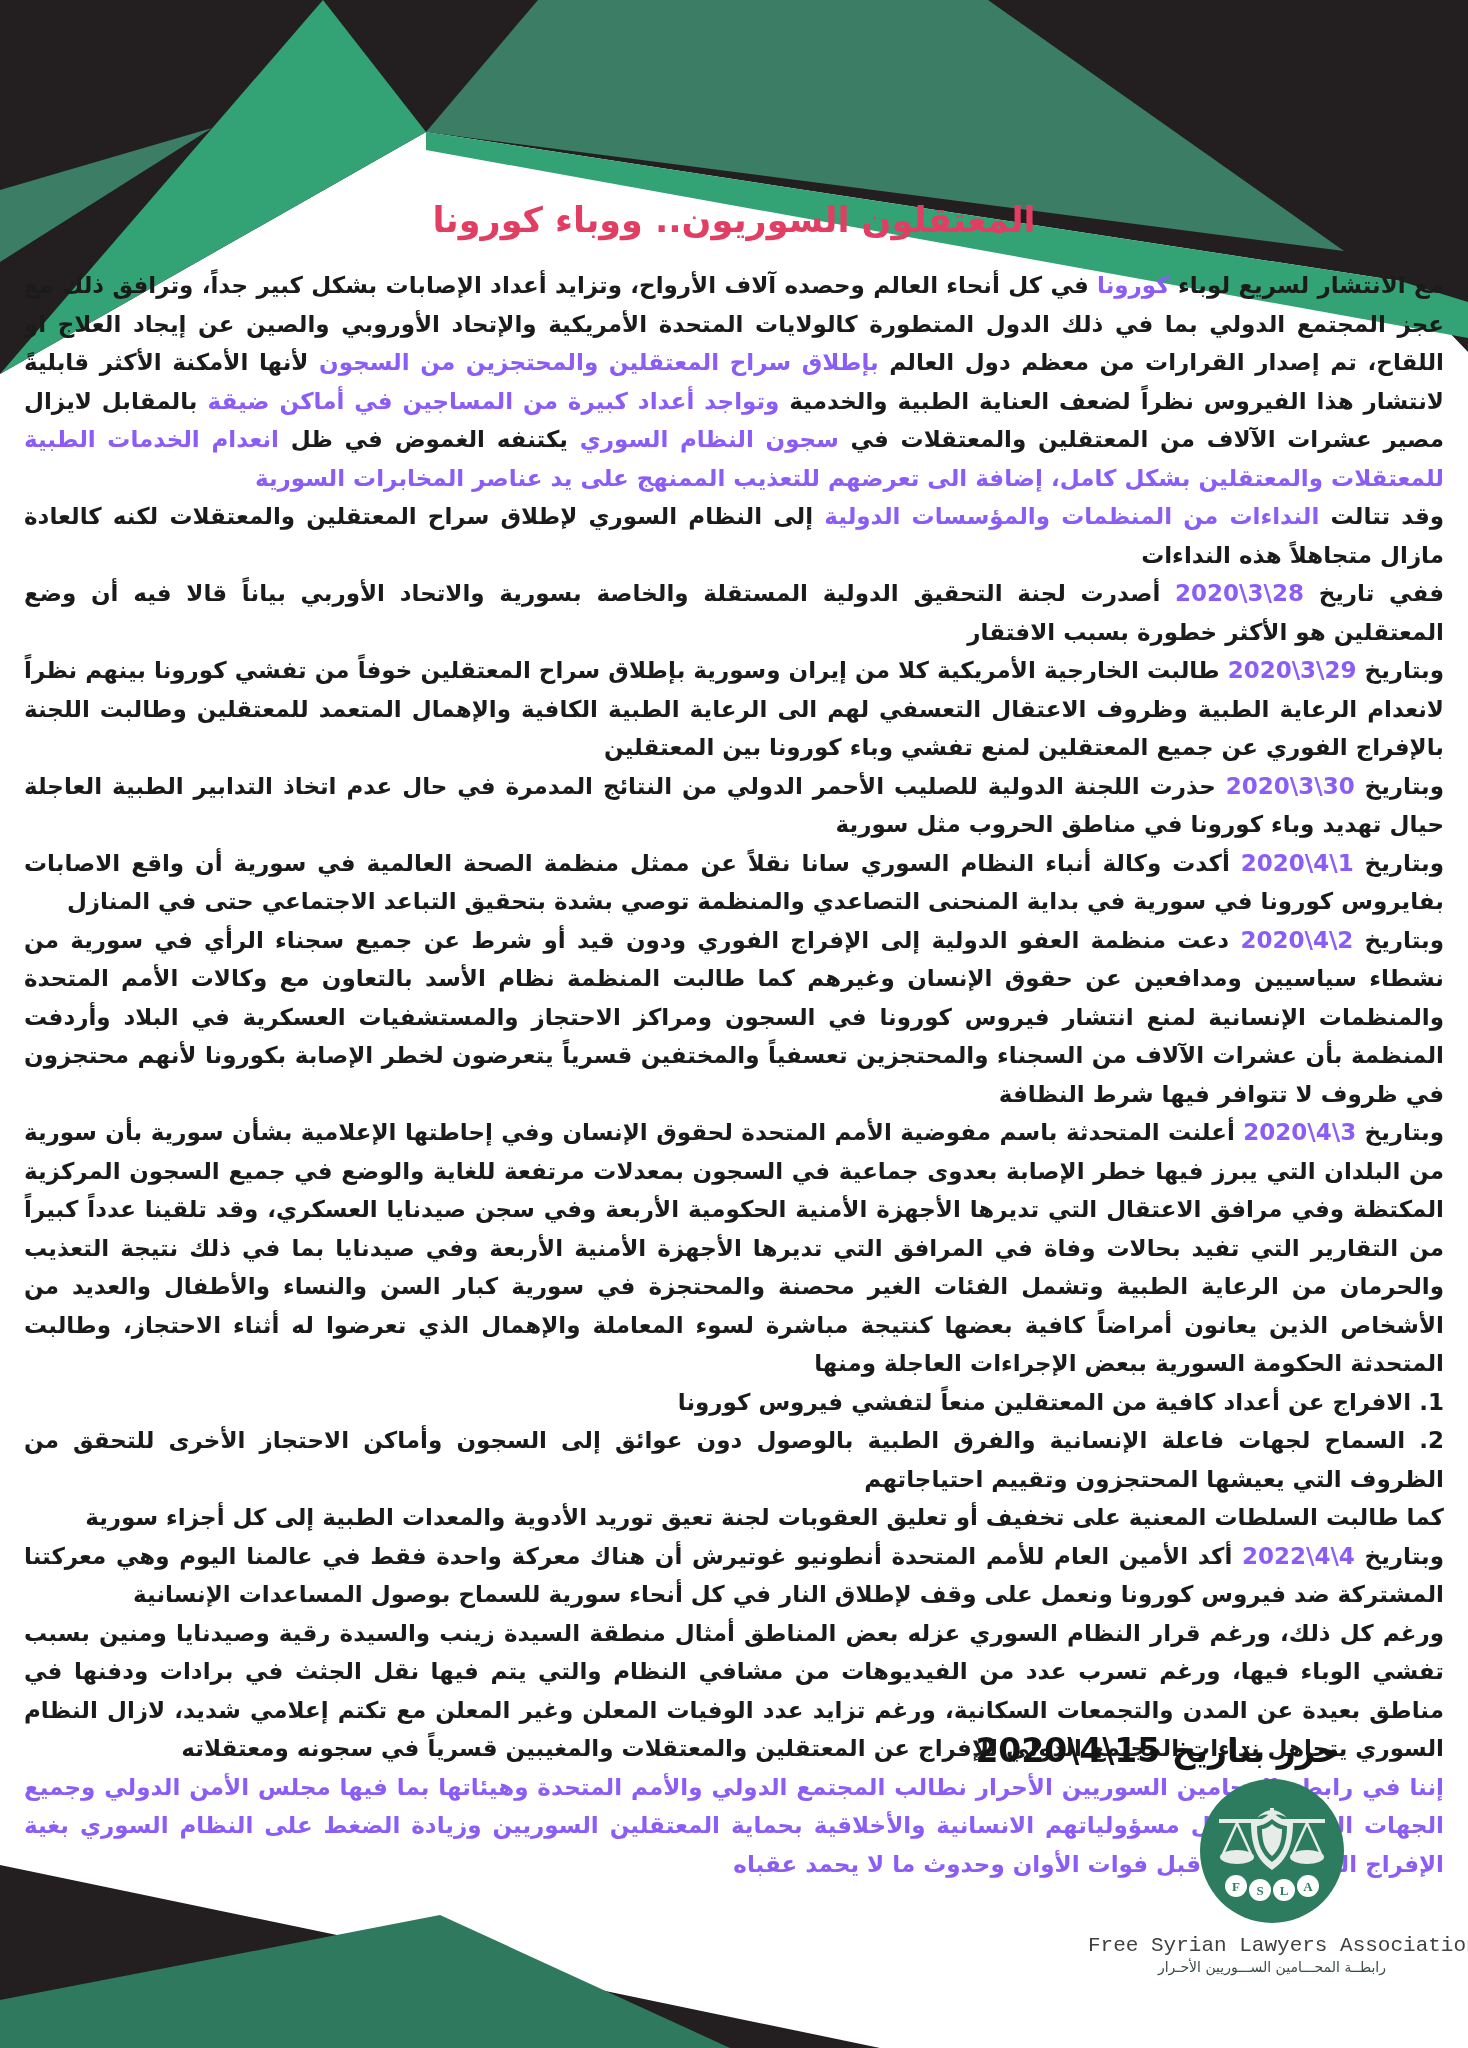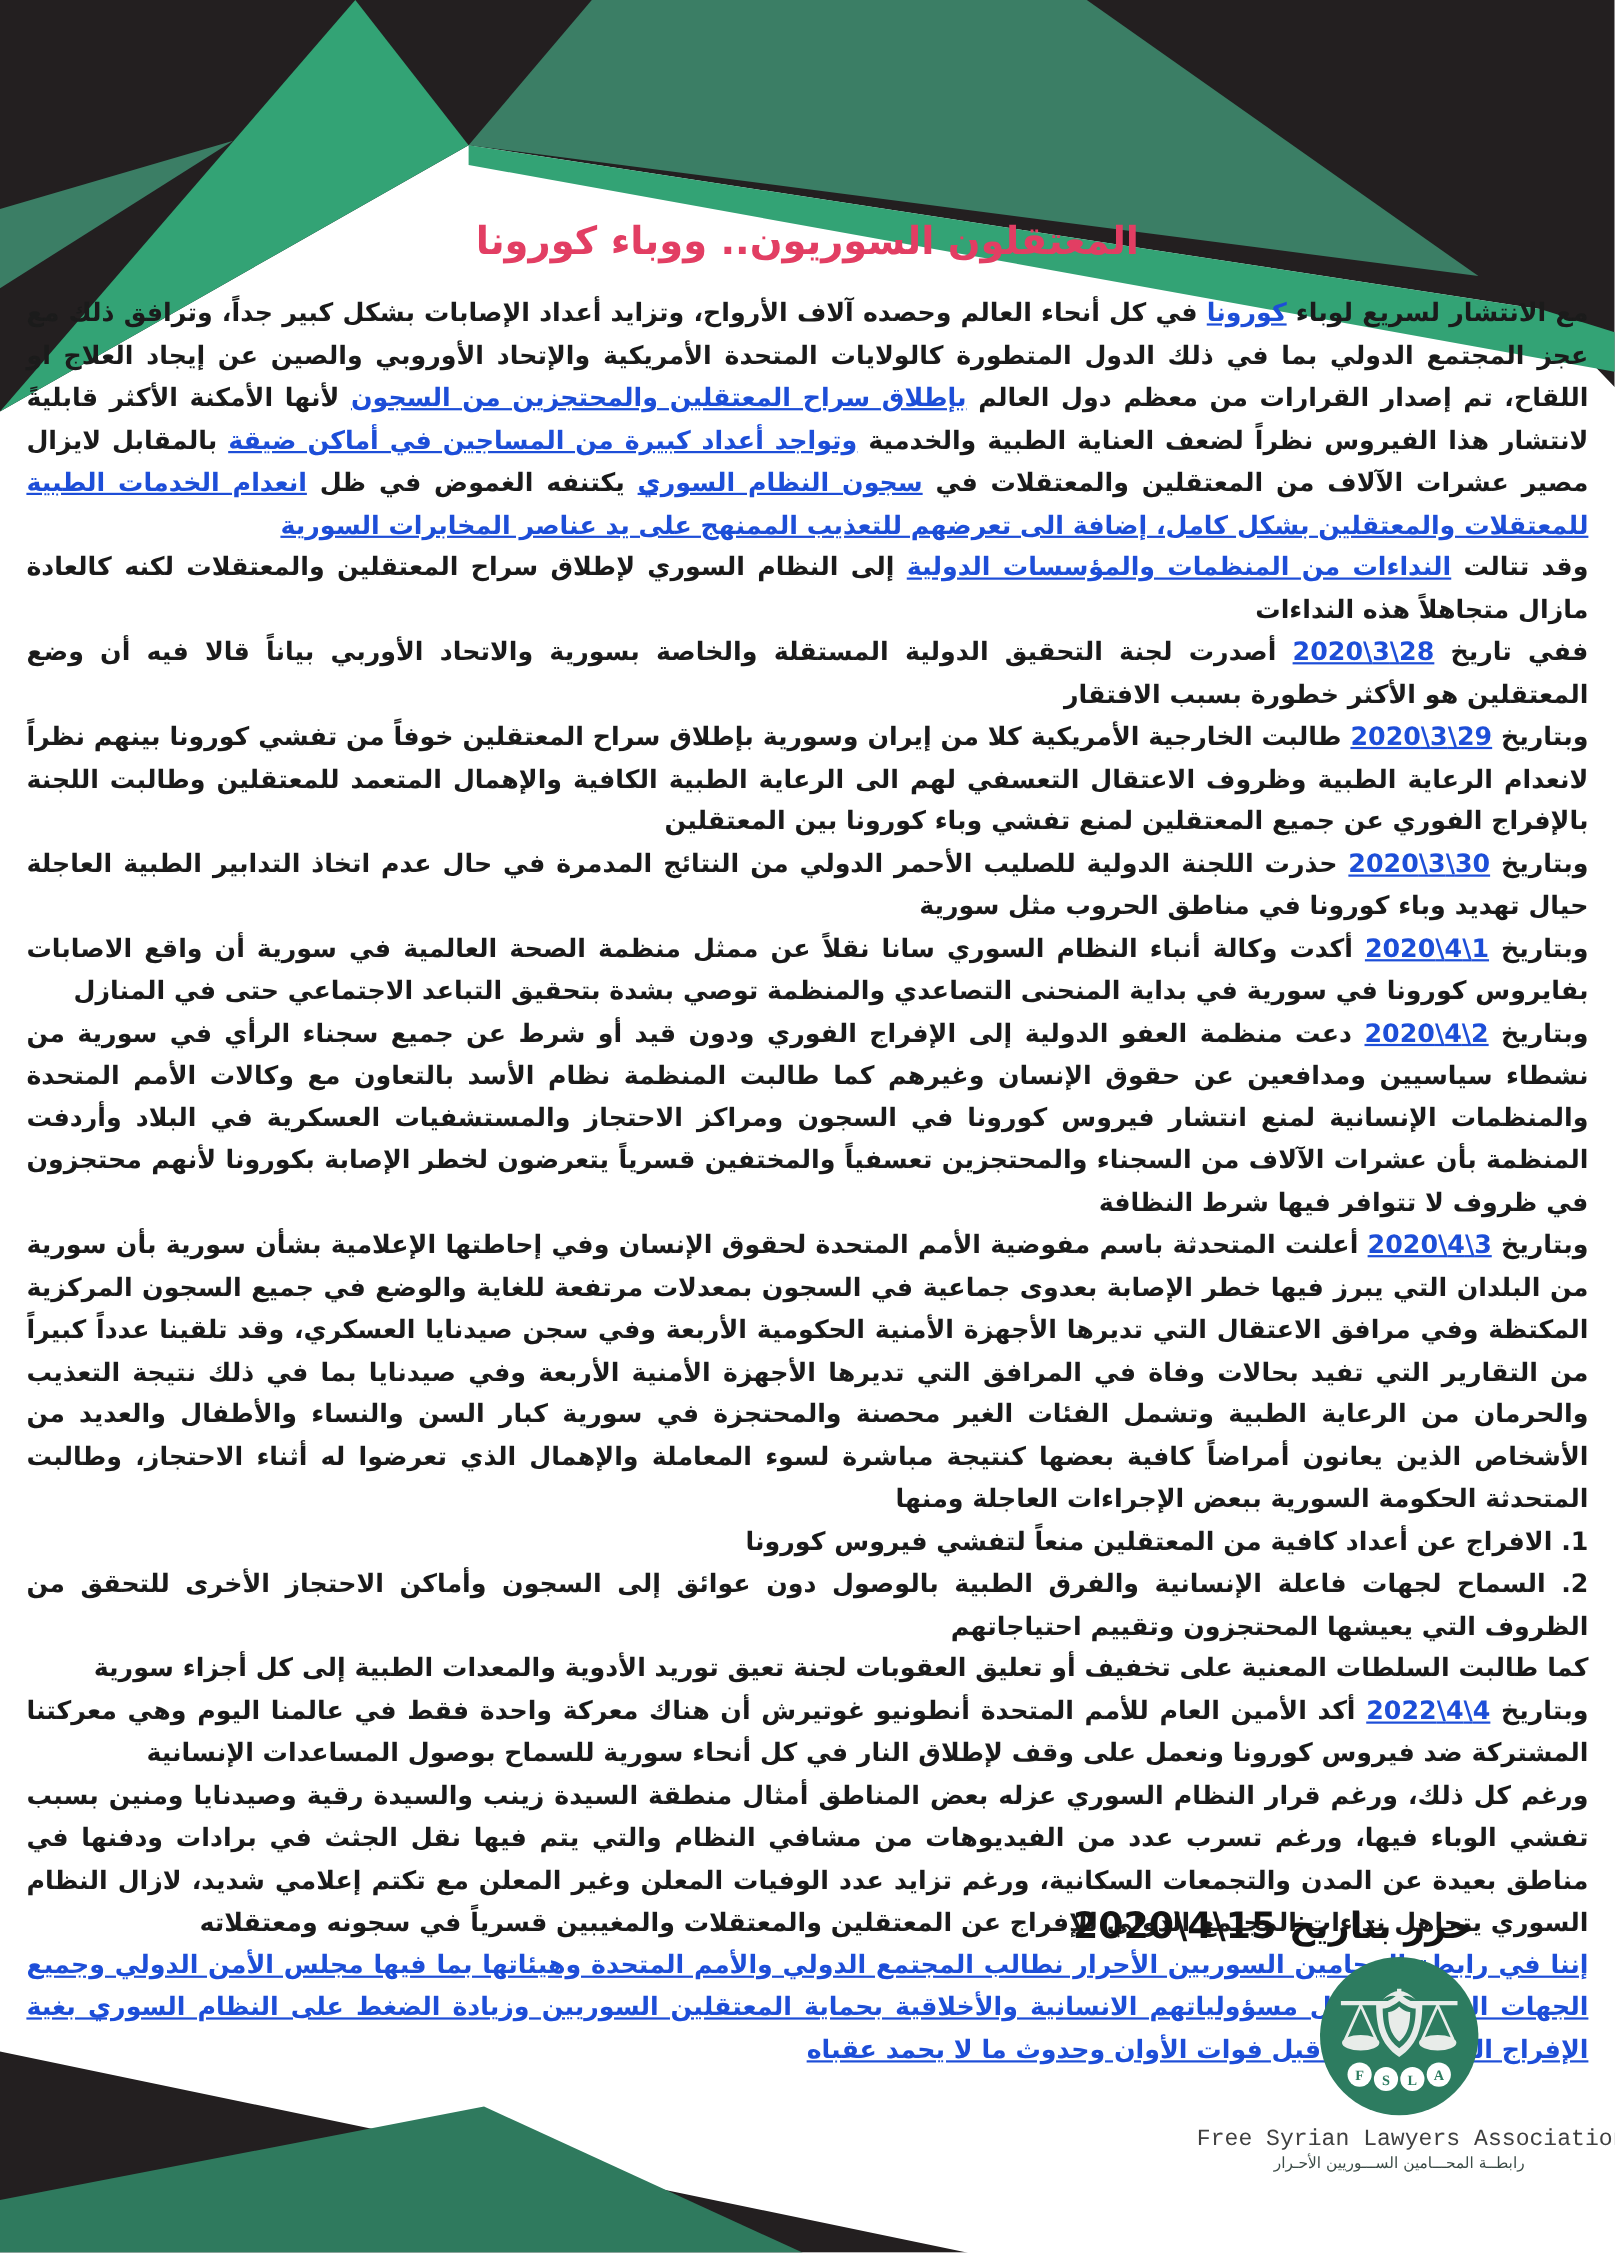--- a/index.html
+++ b/index.html
@@ -24,21 +24,21 @@
   }
   .body-text{
     position:absolute;top:266px;left:24px;right:24px;
     direction:rtl;
     text-align:justify;
     color:#1b1b1b;
     font-size:23px;font-weight:bold;
     line-height:38.5px;
   }
   .body-text p{margin:0;padding:0;}
-  .body-text .red{color:#1d4ed8;text-decoration:underline;}
+  .body-text .red{color:#8b5cf6;}
   .date-line{
     position:absolute;top:1731px;right:128px;
     direction:rtl;
     font-size:33px;font-weight:bold;color:#141414;
   }
   .logo{
     position:absolute;top:1778px;left:1088px;width:368px;
     text-align:center;
   }
   .logo-mark{display:block;margin:0 auto;}

